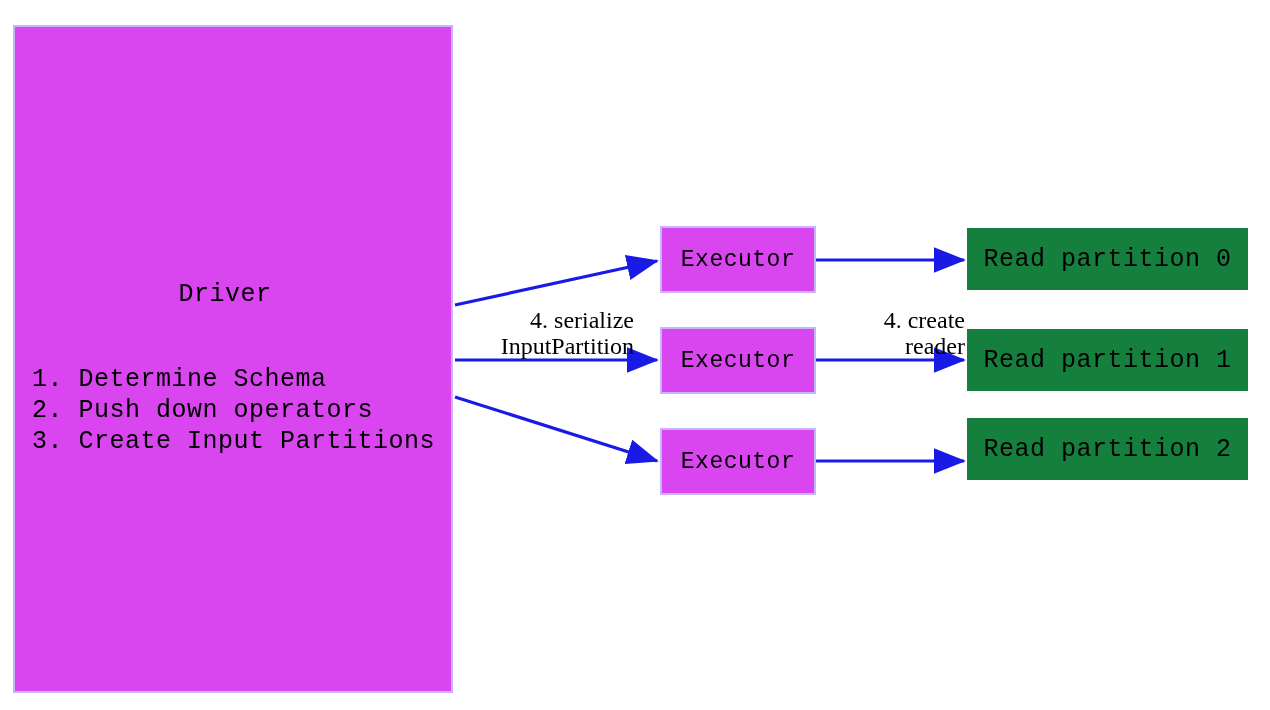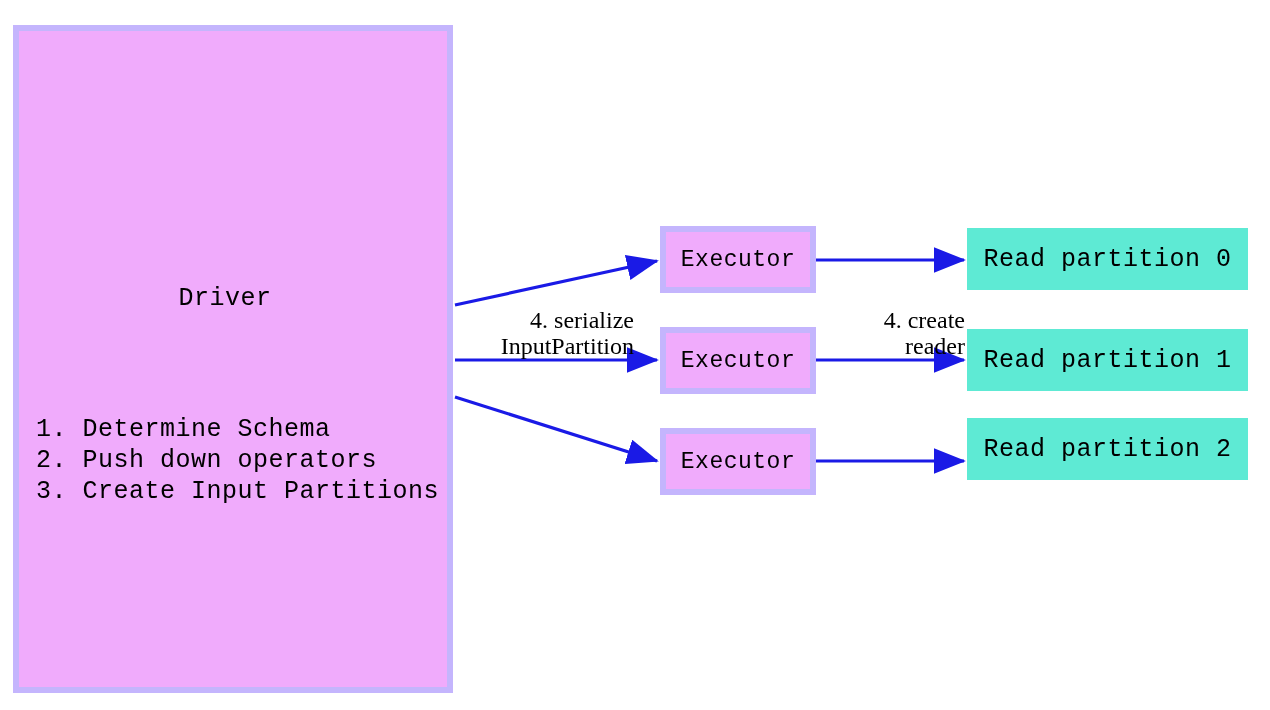--- a/index.html
+++ b/index.html
@@ -18,25 +18,25 @@
     overflow: hidden;
   }
   .box {
     position: absolute;
     box-sizing: border-box;
     display: flex;
     align-items: center;
     justify-content: center;
   }
   .red-box {
-    border: 6px solid #c4b5fd;
-    background: #f0abfc;
+    border: 2px solid #c4b5fd;
+    background: #d946ef;
   }
   .green-box {
-    background: #5eead4;
+    background: #15803d;
     border: none;
     text-align: right;
   }
   .mono {
     font-family: "Liberation Mono", "DejaVu Sans Mono", monospace;
     color: #000000;
     white-space: pre;
   }
   #driver-box {
     left: 13px;
@@ -54,21 +54,20 @@
     font-size: 25px;
     letter-spacing: 0.5px;
   }
   #driver-steps {
     position: absolute;
     left: 17px;
     top: 337px;
     font-size: 25px;
     line-height: 31px;
     letter-spacing: 0.5px;
-    margin-top: 46px;
   }
   .executor-box {
     width: 156px;
     height: 67px;
     left: 660px;
   }
   .executor-label {
     font-size: 23px;
     letter-spacing: 0.5px;
   }

